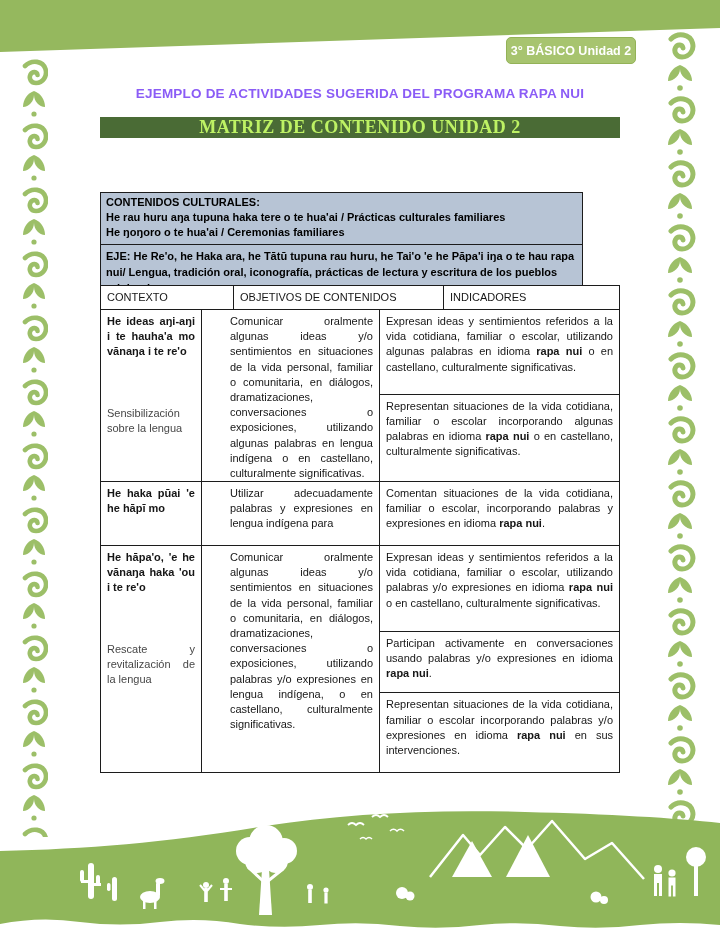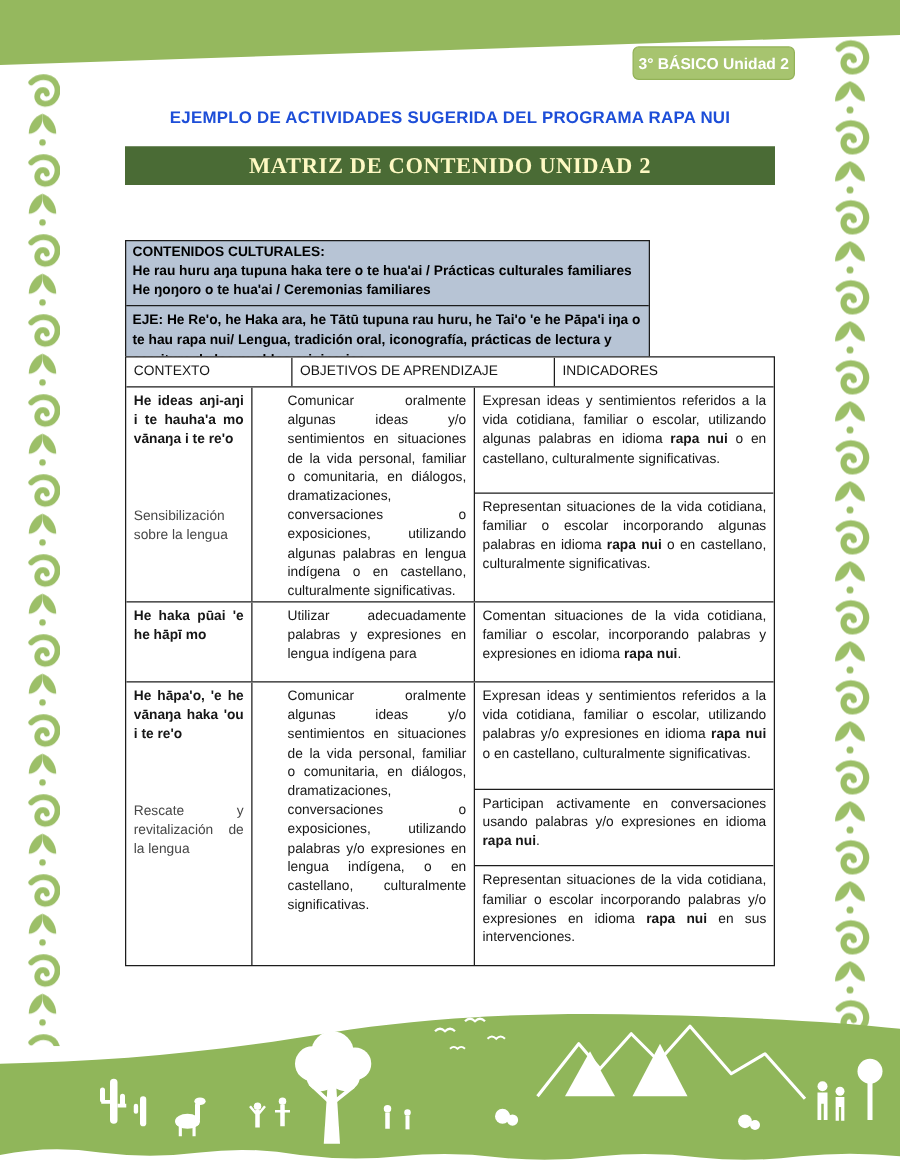--- a/index.html
+++ b/index.html
@@ -12,28 +12,28 @@
 
   .badge { position:absolute; left:506px; top:37px; width:128px; height:25px;
            background:#a7c46f; border:1px solid #93b257; border-radius:5px;
            color:#ffffff; font-size:12.5px; font-weight:bold;
            display:flex; align-items:center; justify-content:center; }
 
   .koru-left  { position:absolute; left:20px;  top:57px; }
   .koru-right { position:absolute; left:664px; top:30px; }
 
   .subtitle { position:absolute; left:100px; top:86px; width:520px; text-align:center;
-              color:#1d4ed8; font-size:13.5px; font-weight:bold; letter-spacing:.2px; }
-
-  .banner { position:absolute; left:100px; top:117px; width:520px; height:31px;
-            background:#4a6b35; color:#fef9c3;
+              color:#8b5cf6; font-size:13.5px; font-weight:bold; letter-spacing:.2px; }
+
+  .banner { position:absolute; left:100px; top:117px; width:520px; height:21px;
+            background:#4a6b35; color:#bef264;
             font-family:"Liberation Serif", serif; font-weight:bold; font-size:18px;
             letter-spacing:.5px; display:flex; align-items:center; justify-content:center; }
 
-  .bluebox { position:absolute; left:100px; top:192px; width:420px; box-sizing:border-box;
+  .bluebox { position:absolute; left:100px; top:192px; width:483px; box-sizing:border-box;
              border:1px solid #1c1c1c; background:#b7c4d5; color:#000;
              font-size:11px; font-weight:bold; }
   .bluebox .sec { padding:2px 5px 4px; line-height:15px; }
   .bluebox .sec.eje { border-top:1px solid #1c1c1c; padding:3px 5px 9px; line-height:16px; }
 
   .ctable { position:absolute; left:100px; top:285px; width:520px; height:488px;
             box-sizing:border-box; border:1px solid #1c1c1c; background:#fff;
             font-size:11px; color:#161616; overflow:hidden; }
   .trow { display:grid; grid-template-columns:100px 178px 1fr; box-sizing:border-box; overflow:hidden; }
   .trow + .trow { border-top:1px solid #1c1c1c; }
@@ -104,21 +104,21 @@
     </div>
     <div class="sec eje">
       <span>EJE: He Re'o, he Haka ara, he Tātū tupuna rau huru, he Tai'o 'e he Pāpa'i iŋa o te hau rapa nui/ Lengua, tradición oral, iconografía, prácticas de lectura y escritura de los pueblos originarios.</span>
     </div>
   </div>
 
   <div class="ctable">
 
     <div class="trow th">
       <div class="cell hcell">CONTEXTO</div>
-      <div class="cell hcell">OBJETIVOS DE APRENDIZAJE</div>
+      <div class="cell hcell">OBJETIVOS DE CONTENIDOS</div>
       <div class="cell hcell">INDICADORES</div>
     </div>
 
     <div class="trow r1">
       <div class="cell">
         <div class="ctx-rn">He ideas aŋi-aŋi i te hauha'a mo vānaŋa i te re'o</div>
         <div class="ctx-es">Sensibilización sobre la lengua</div>
       </div>
       <div class="cell obj">Comunicar oralmente algunas ideas y/o sentimientos en situaciones de la vida personal, familiar o comunitaria, en diálogos, dramatizaciones, conversaciones o exposiciones, utilizando algunas palabras en lengua indígena o en castellano, culturalmente significativas.</div>
       <div class="cell indcol">

